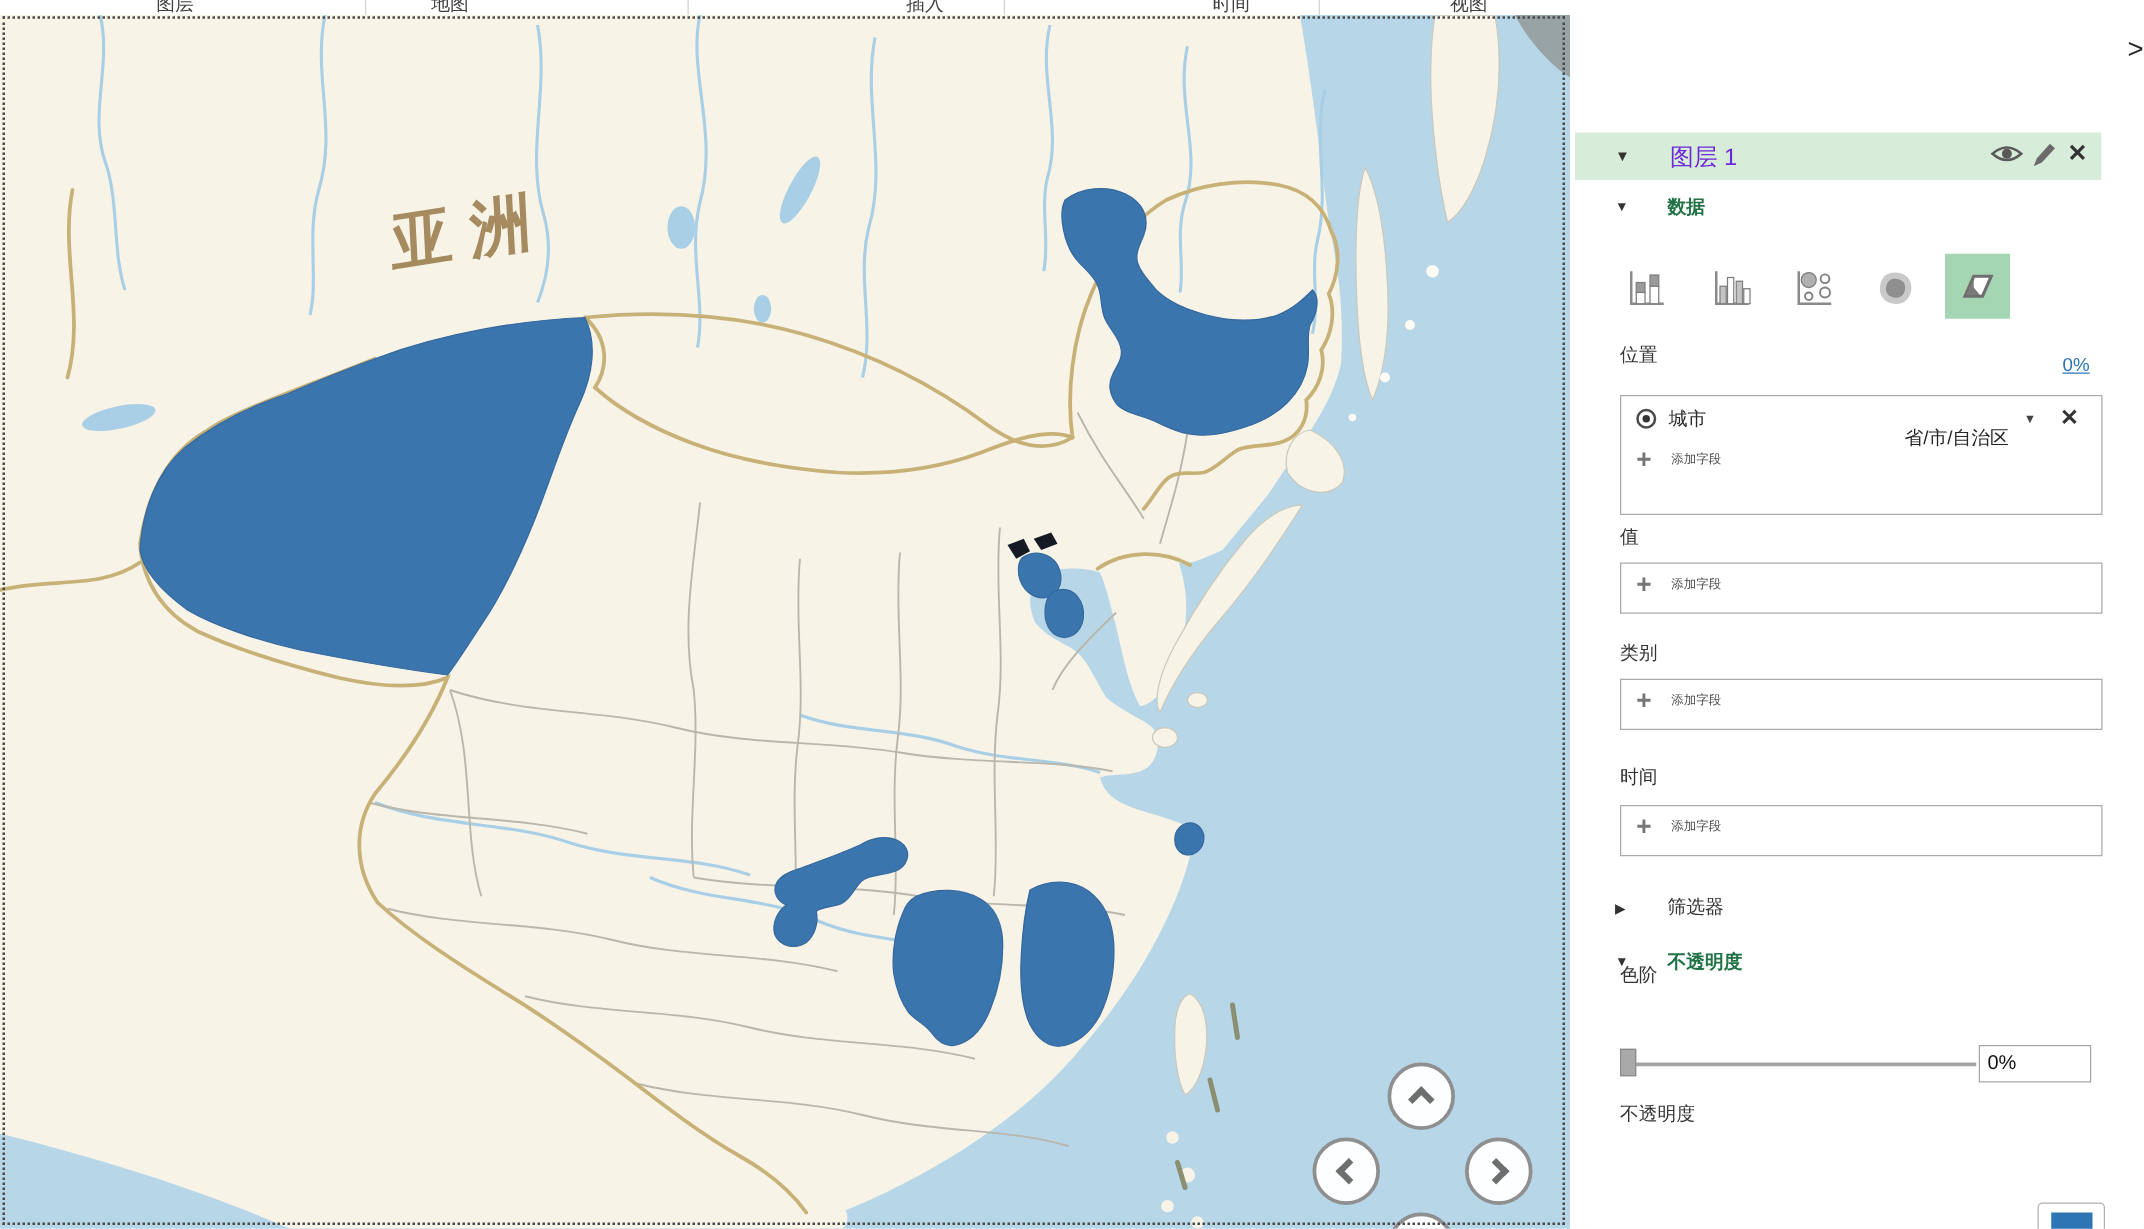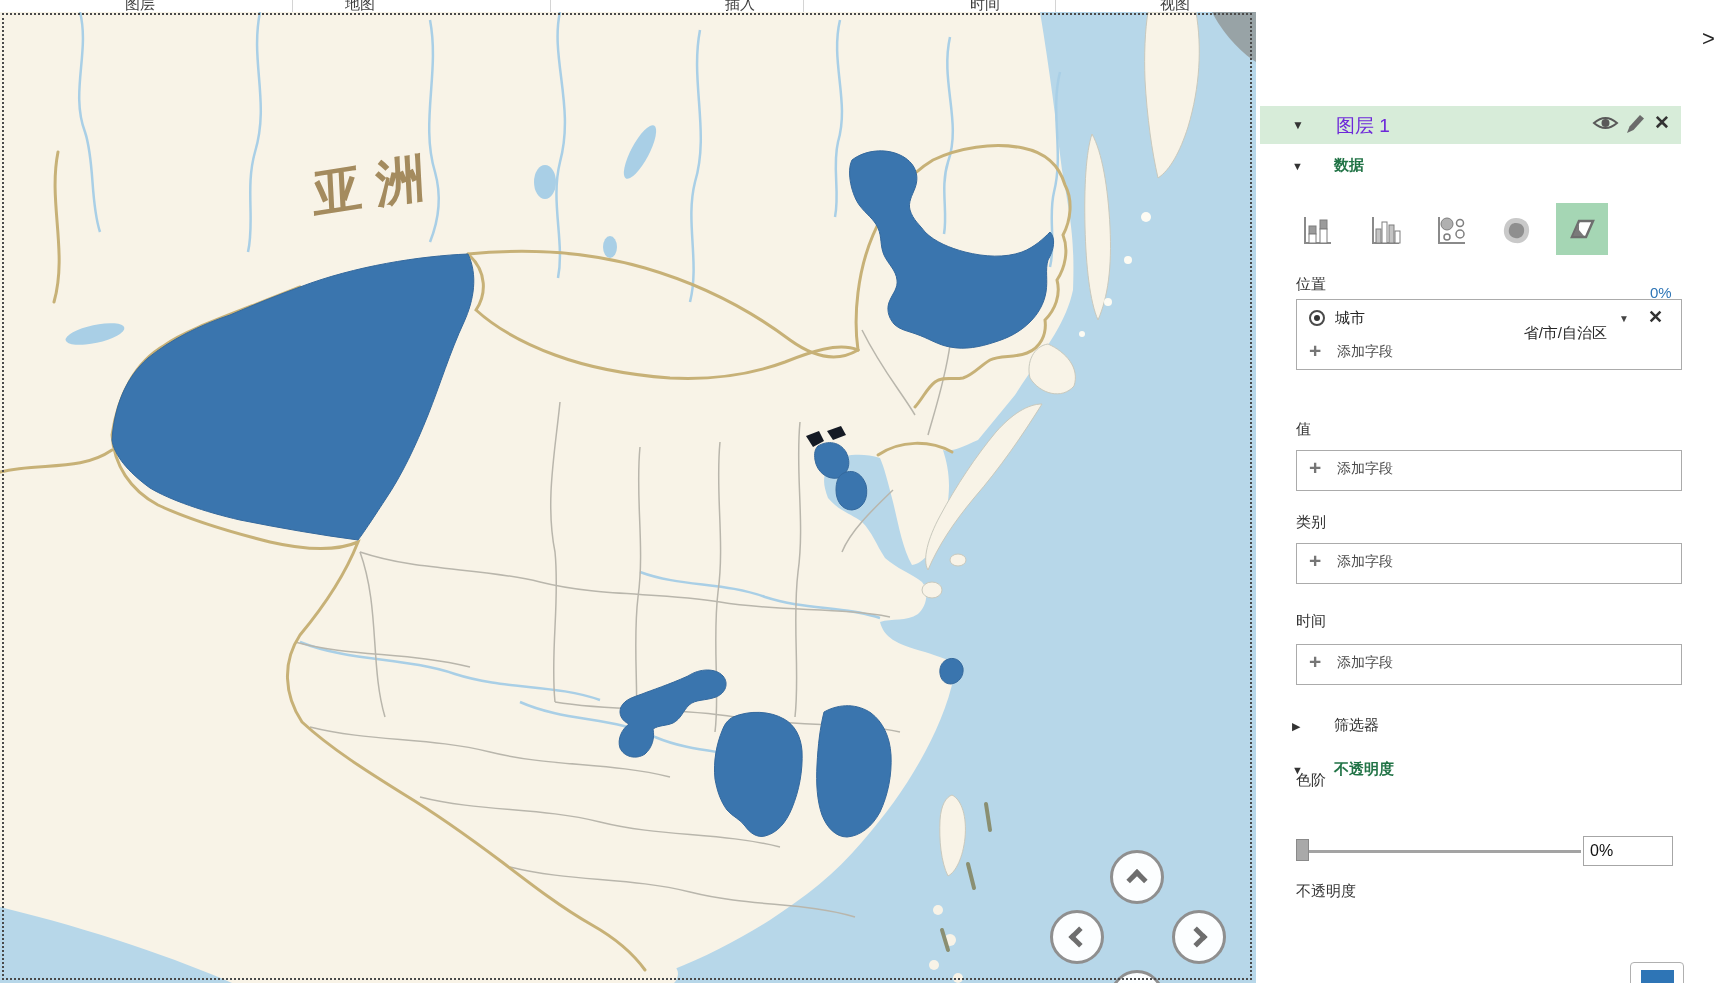--- a/index.html
+++ b/index.html
@@ -52,21 +52,21 @@
 
   .fieldbox { position:absolute; left:40px; width:386px; background:#fff; border:1px solid #ababab; }
   .frow { position:relative; height:37px; }
   .radio { position:absolute; left:12px; top:10px; width:16px; height:16px; border:2px solid #4a4a4a; border-radius:50%; }
   .radio::after { content:""; position:absolute; left:3px; top:3px; width:6px; height:6px; background:#333; border-radius:50%; }
   .fname { position:absolute; left:38px; top:9px; font-size:15px; color:#262626; }
   .ftype { position:absolute; right:74px; top:9px; font-size:15px; color:#262626;margin-top:15px; }
   .fdrop { position:absolute; right:52px; top:13px; font-size:10px; color:#444; cursor:pointer; }
   .fdel  { position:absolute; right:18px; top:6px; font-size:18px; color:#333; font-weight:bold; cursor:pointer; }
   .plus  { position:absolute; left:12px; top:5px; font-size:21px; color:#767676; font-weight:bold; cursor:pointer; }
-  .addf  { position:absolute; left:40px; top:9px; font-size:14px; color:#4a4a4a; cursor:pointer; }
+  .addf  { position:absolute; left:40px; top:9px; font-size:10px; color:#4a4a4a; cursor:pointer; }
 
   .slider { position:absolute; left:0; width:430px; height:30px; }
   .track { position:absolute; left:46px; top:14px; width:279px; height:3px; background:#a3a3a3; }
   .thumb { position:absolute; top:3px; width:13px; height:22px; background:#a9a9a9; border:1px solid #8a8a8a; cursor:pointer; }
   .valbox { position:absolute; left:327px; top:0; width:90px; height:30px; border:1px solid #a6a6a6; font-size:16px; color:#111; padding:5px 0 0 6px; }
 
   .swatch-btn { position:absolute; left:374px; top:962px; width:54px; height:36px; border:1px solid #b0b0b0; border-radius:4px; cursor:pointer; }
   .swatch { position:absolute; left:10px; top:7px; width:33px; height:22px; background:#2e75b6; }
 </style>
 </head>
@@ -278,21 +278,21 @@
       <div class="viz sel" style="left:300px">
         <svg width="34" height="34" viewBox="0 0 34 34">
           <path d="M7,25 L14,9 L28,9 L21,25 Z" fill="#fff" stroke="#6e6e6e" stroke-width="2.5"></path>
           <path d="M8,24 L14,11 L14,18 L19,24 Z" fill="#7a7a7a"></path>
         </svg>
       </div>
     </div>
 
     <span class="flabel" style="top:275px">位置</span>
     <span class="pct-link" style="top:284px">0%</span>
-    <div class="fieldbox" style="top:299px; height:71px;">
+    <div class="fieldbox" style="top:316px; height:96px;">
       <div class="frow">
         <span class="radio"></span>
         <span class="fname">城市</span>
         <span class="ftype">省/市/自治区</span>
         <span class="fdrop">▼</span>
         <span class="fdel">✕</span>
       </div>
       <div class="frow" style="height:36px">
         <span class="plus" style="top:2px">+</span>
         <span class="addf" style="top:6px">添加字段</span>

